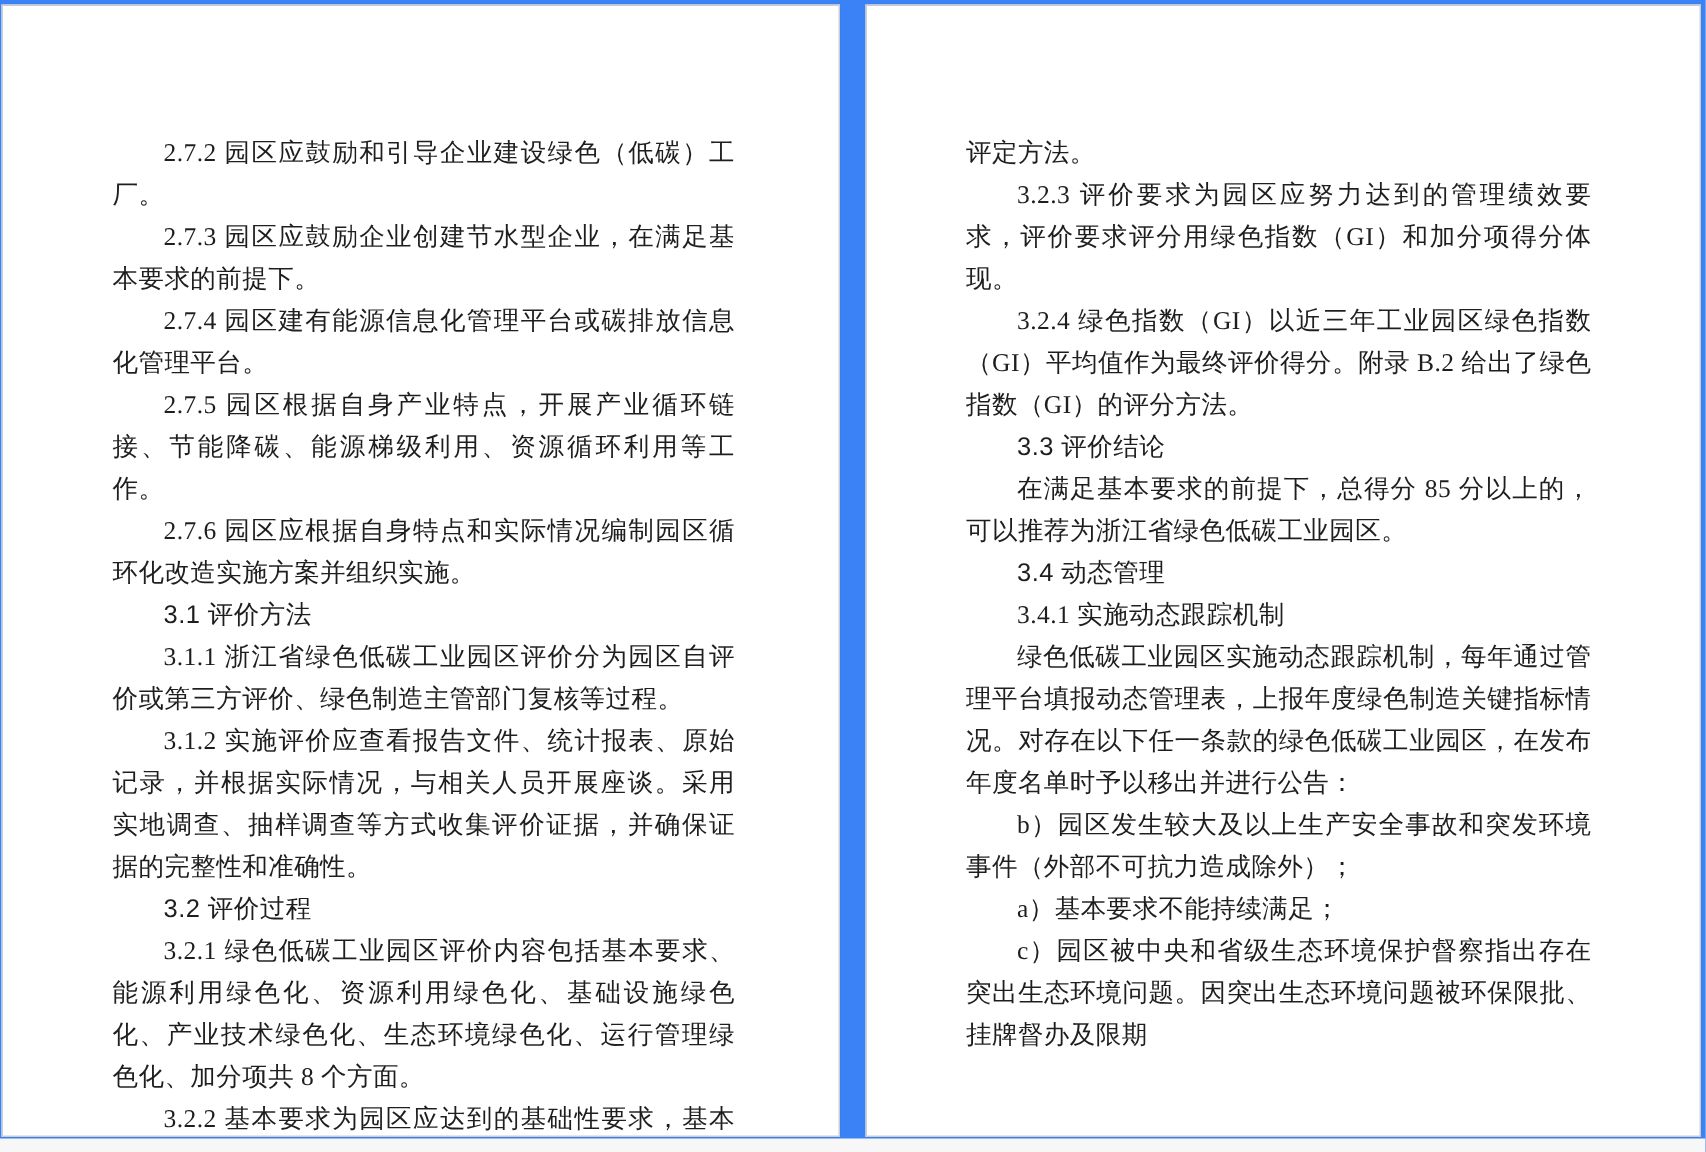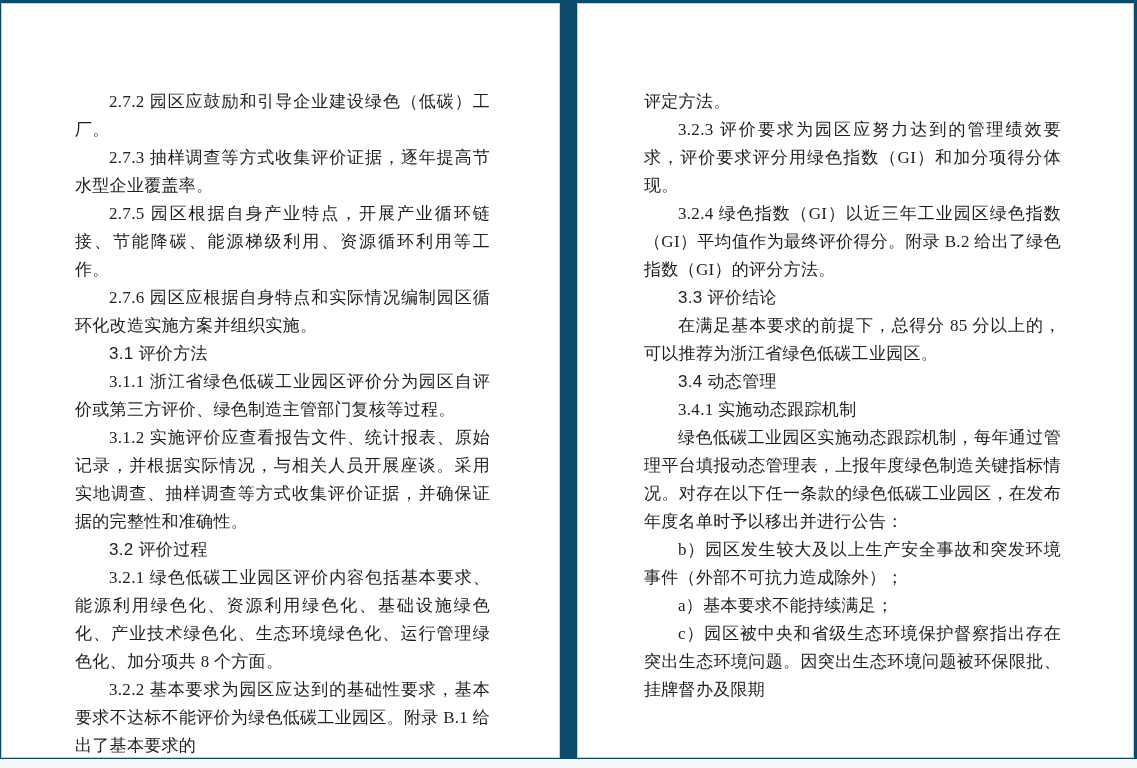--- a/index.html
+++ b/index.html
@@ -7,21 +7,21 @@
   body {
     width: 1137px; height: 768px;
     background: #eaeaea;
     overflow: hidden;
     font-family: "Liberation Serif", "DejaVu Serif", serif;
     color: #1e1e1e;
   }
   .viewer {
     position: relative;
     width: 1137px; height: 768px;
-    background: #0c4a6e;
+    background: #3b82f6;
   }
   .page {
     position: absolute;
     top: 3px;
     height: 755px;
     background: #ffffff;
     border: 1px solid #cdcdcd;
     box-shadow: 0 0 2px rgba(0,0,0,0.08);
   }
   .page-left  { left: 1px;   width: 559px; }
@@ -50,21 +50,22 @@
   }
 </style>
 </head>
 <body>
 
 <div class="viewer">
 
   <div class="page page-left">
     <div class="page-inner-left">
       <p class="doc-line indent">2.7.2 园区应鼓励和引导企业建设绿色（低碳）工厂。</p>
-      <p class="doc-line indent">2.7.3 抽样调查等方式收集评价证据，逐年提高节水型企业覆盖率。</p>
+      <p class="doc-line indent">2.7.3 园区应鼓励企业创建节水型企业，在满足基本要求的前提下。</p>
+      <p class="doc-line indent">2.7.4 园区建有能源信息化管理平台或碳排放信息化管理平台。</p>
       <p class="doc-line indent">2.7.5 园区根据自身产业特点，开展产业循环链接、节能降碳、能源梯级利用、资源循环利用等工作。</p>
       <p class="doc-line indent">2.7.6 园区应根据自身特点和实际情况编制园区循环化改造实施方案并组织实施。</p>
       <p class="doc-line indent heading">3.1 评价方法</p>
       <p class="doc-line indent">3.1.1 浙江省绿色低碳工业园区评价分为园区自评价或第三方评价、绿色制造主管部门复核等过程。</p>
       <p class="doc-line indent">3.1.2 实施评价应查看报告文件、统计报表、原始记录，并根据实际情况，与相关人员开展座谈。采用实地调查、抽样调查等方式收集评价证据，并确保证据的完整性和准确性。</p>
       <p class="doc-line indent heading">3.2 评价过程</p>
       <p class="doc-line indent">3.2.1 绿色低碳工业园区评价内容包括基本要求、能源利用绿色化、资源利用绿色化、基础设施绿色化、产业技术绿色化、生态环境绿色化、运行管理绿色化、加分项共 8 个方面。</p>
       <p class="doc-line indent">3.2.2 基本要求为园区应达到的基础性要求，基本要求不达标不能评价为绿色低碳工业园区。附录 B.1 给出了基本要求的</p>
 
     </div>

